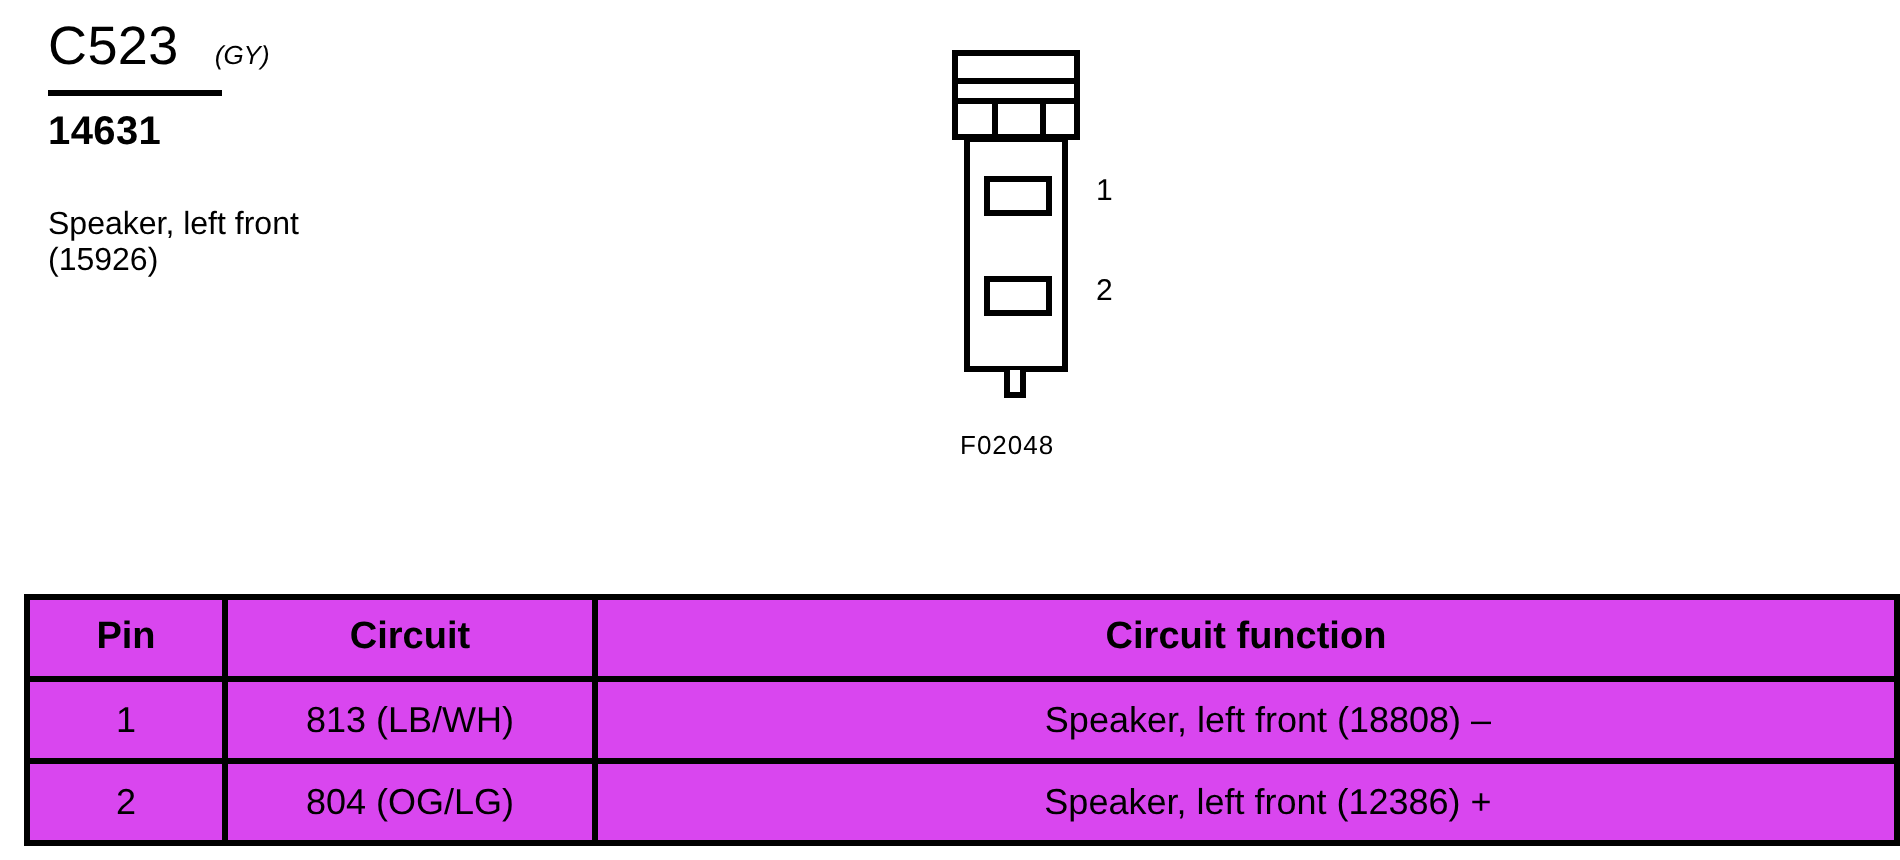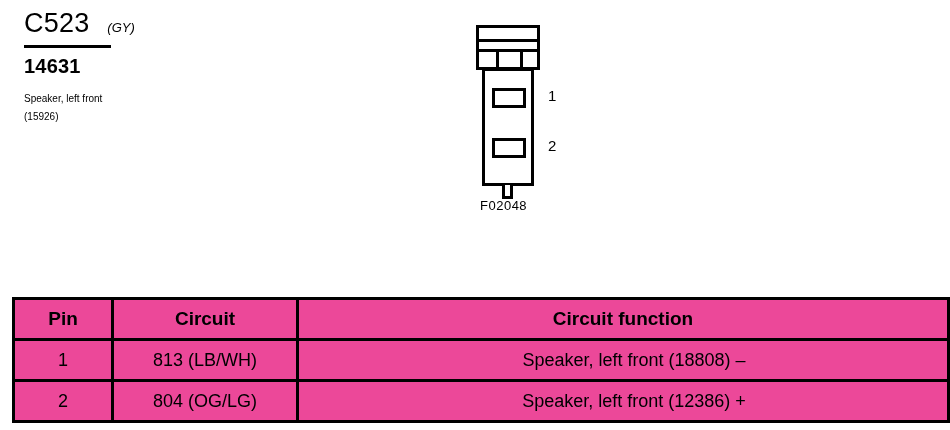--- a/index.html
+++ b/index.html
@@ -48,23 +48,23 @@
     margin-top: 3px;
   }
   #part-number {
     font-size: 20px;
     font-weight: bold;
     line-height: 32px;
     margin-top: 2px;
     letter-spacing: 0.2px;
   }
   #connector-description {
-    font-size: 10px;
+    font-size: 16px;
     line-height: 18px;
-    margin-top: 8px;
+    margin-top: 22px;
   }
 
   
   #connector-figure {
     position: absolute;
     left: 460px;
     top: 20px;
     width: 140px;
   }
   #connector-drawing {
@@ -144,42 +144,42 @@
     left: 88px;
     font-size: 15px;
     line-height: 16px;
   }
   #pin-number-1 { top: 68px; }
   #pin-number-2 { top: 118px; }
 
   #figure-caption {
     position: absolute;
     left: 20px;
-    top: 178px;
+    top: 195px;
     font-size: 13px;
     letter-spacing: 0.5px;
   }
 
   
   #pinout-table {
     position: absolute;
     left: 12px;
     top: 297px;
     width: 926px;
     border-collapse: collapse;
     table-layout: fixed;
   }
   #pinout-table td, #pinout-table th {
     border: 3px solid #000000;
     padding: 0;
     height: 38px;
     text-align: center;
     vertical-align: middle;
     font-weight: normal;
-    background: #ec4899;
+    background: #d946ef;
   }
   #pinout-table th {
     font-size: 19px;
     font-weight: bold;
   }
   #pinout-table td {
     font-size: 18px;
   }
   .col-pin   { width: 96px; }
   .col-circuit { width: 182px; }

